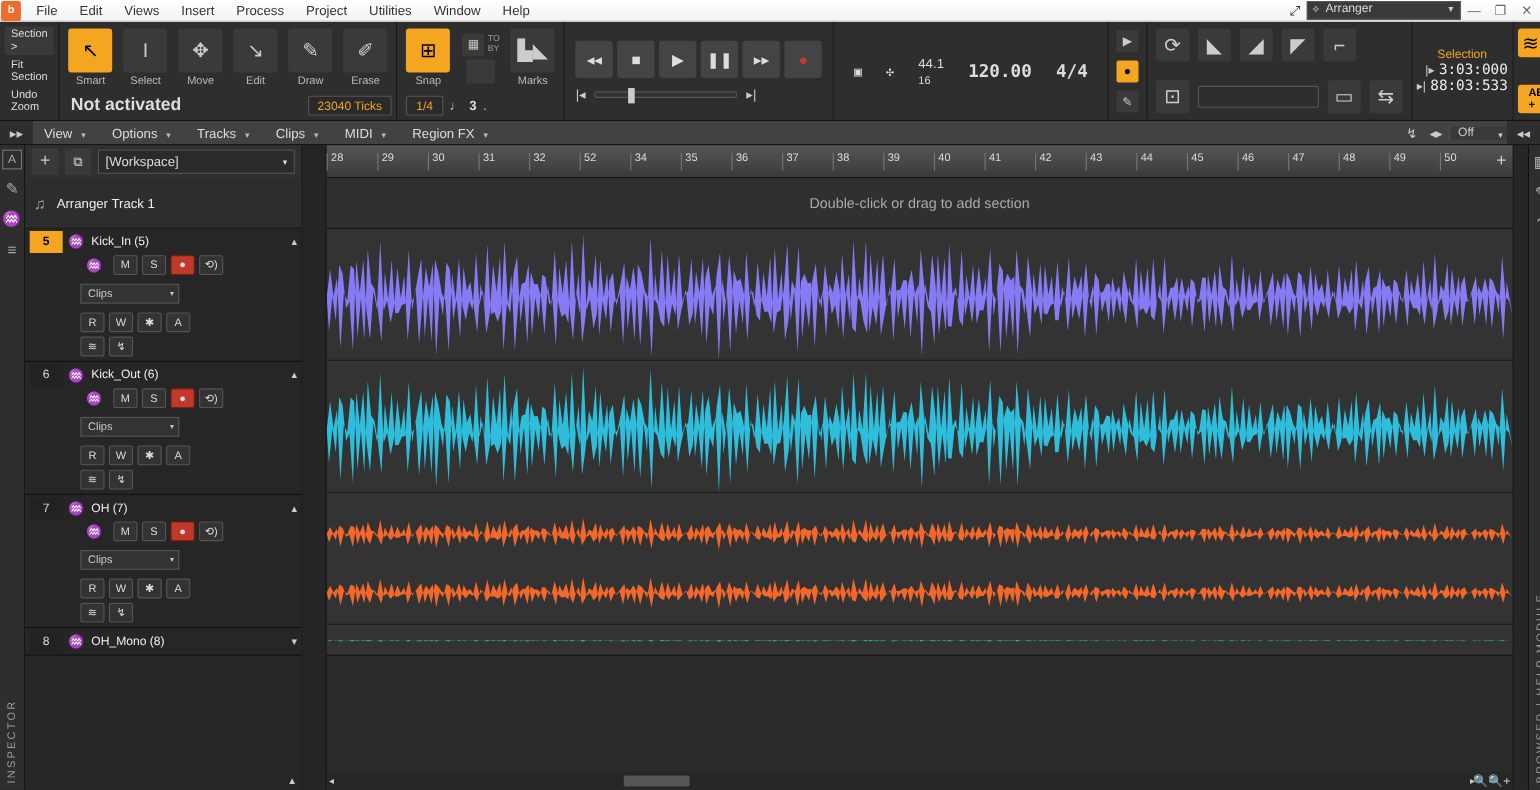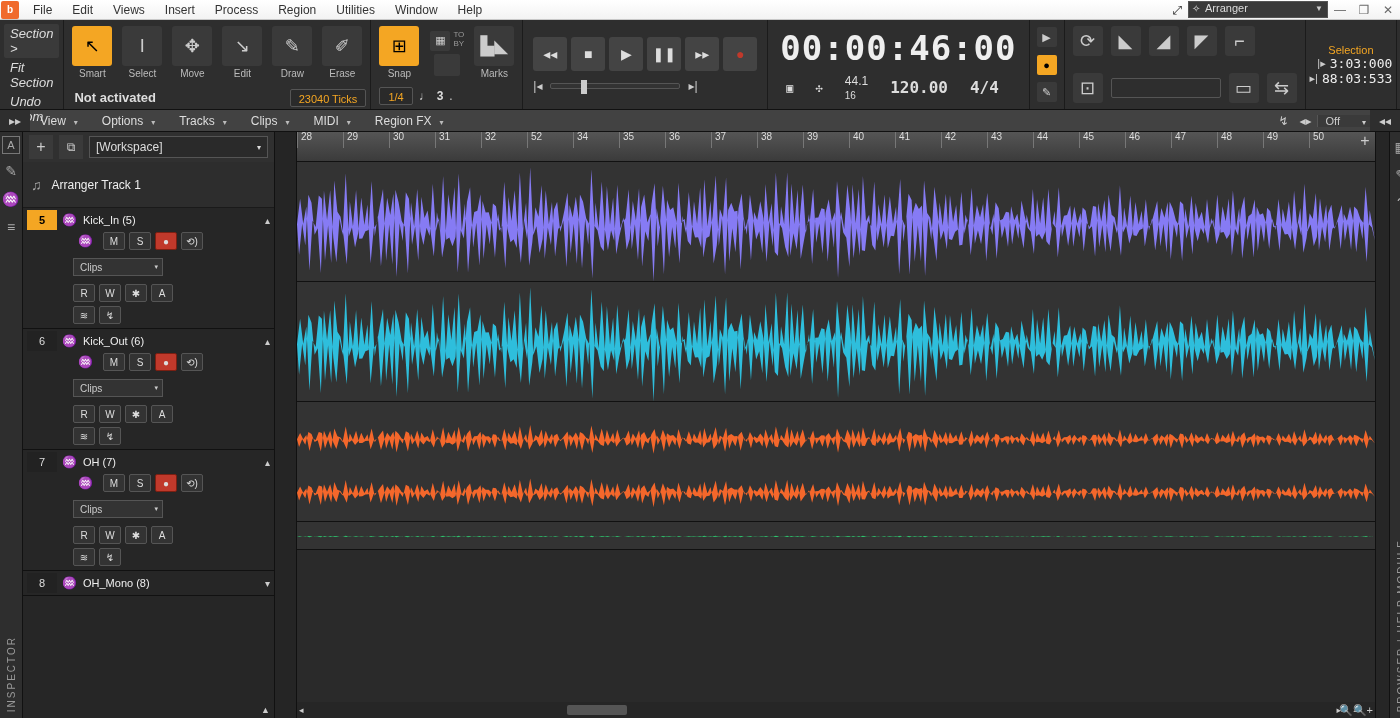--- a/index.html
+++ b/index.html
@@ -19,22 +19,22 @@
 
 
 .toolbar { display: flex; align-items: stretch; height: 90px; background: #2e2e2e; border-bottom: 1px solid #111; }
 .tb-section { display: flex; flex-direction: column; justify-content: space-between; padding: 4px 4px; border-right: 1px solid #1b1b1b; }
 .tb-section.noborder { border-right: none; }
 .tb-row { display: flex; align-items: center; gap: 2px; }
 .tb-cell { display:flex; flex-direction:column; align-items:center; justify-content:center; padding:2px 4px;}
 .tool-btn { width: 40px; height: 40px; background: #3a3a3a; border-radius: 3px; display:flex; align-items:center; justify-content:center; font-size:18px;}
 .tool-btn.active { background:#f4a623; color:#000; }
 .tool-label { font-size: 10px; color:#bbb; margin-top:2px; text-align:center;}
-.small-text { font-size:13px; color:#ddd; padding:2px 6px;font-style:italic; }
-.sub-text  { font-size:13px; color:#ddd; padding:2px 6px; font-weight:bold;}
+.small-text { font-size:10px; color:#ddd; padding:2px 6px; }
+.sub-text  { font-size:16px; color:#ddd; padding:2px 6px; font-weight:bold;}
 .pill { background:#2a2a2a; border:1px solid #555; padding:0 8px; height:18px; line-height:18px; font-size:11px; color:#f4a623; border-radius:2px;}
 .ov-box { width:50px; border:1px solid #555; border-radius:2px;}
 .tb-mini { width:20px; height:20px; display:flex; align-items:center; justify-content:center; background:#3a3a3a; margin:1px; border-radius:2px; font-size:11px;}
 .transport-btn { width:34px; height:34px; display:flex; align-items:center; justify-content:center; background:#444; border-radius:3px; font-size:14px; color:#ddd;}
 .rec-btn { color:#c0392b; }
 .timecode { font-family:"Consolas",monospace; font-size:34px; font-weight:600; color:#eee; letter-spacing:1px; }
 .metrics .cell { padding:0 6px; font-size:12px; color:#ddd; font-family:"Consolas",monospace;}
 .metrics .num  { font-size:16px; font-weight:bold; }
 .grp-slider { width:130px; height:6px; background:#333; border:1px solid #555; position:relative; border-radius:2px;}
 .grp-slider .thumb { position:absolute; left:30px; top:-4px; width:6px; height:14px; background:#ccc; }
@@ -77,21 +77,21 @@
 .track .kbtn { min-width:22px; height:18px; background:#333; border:1px solid #555; display:flex; align-items:center; justify-content:center; font-size:10px; color:#ddd; border-radius:2px;}
 .track .kbtn.rec { background:#c0392b; border-color:#7b1f12;}
 .track .clips-sel { min-width:90px; height:18px; background:#333; border:1px solid #555; display:flex; align-items:center; padding:0 6px; font-size:10px; position:relative;}
 .track .clips-sel::after { content:"▾"; position:absolute; right:4px; font-size:7px;}
 .track .foot { display:flex; gap:4px; padding:2px 4px 2px 50px;}
 
 
 .levelstrip { width:22px; background:#252525; border-right:1px solid #111; position:relative;}
 
 .timeline { flex:1; display:flex; flex-direction:column; background:#2a2a2a; position:relative;}
-.ruler { height:30px; display:flex; align-items:flex-start; background:linear-gradient(#555,#3b3b3b); border-bottom:1px solid #111; font-size:10px; color:#ddd;}
+.ruler { height:30px; display:flex; align-items:center; background:linear-gradient(#555,#3b3b3b); border-bottom:1px solid #111; font-size:10px; color:#ddd;}
 .ruler span { width:46px; border-left:1px solid #777; padding-left:3px; height:16px; line-height:10px; }
 .arranger-slot { height:46px; background:#303030; border-bottom:1px solid #111; display:flex; align-items:center; justify-content:center; color:#aaa; font-size:13px;}
 .lanes { flex:1; position:relative; overflow:hidden; }
 .lane { position:relative; border-bottom:1px solid #111; background:#2b2b2b; }
 .lane .fill { position:absolute; inset:0; background:#333; }
 svg.wave { position:absolute; inset:0; }
 .h-scroll { height:16px; background:#262626; display:flex; align-items:center; position:relative;}
 .h-scroll .thumb { position:absolute; left:270px; width:60px; height:10px; background:#555; border-radius:2px;}
 .multidock { height:22px; background:#383838; display:flex; align-items:center; padding-left:12px; font-size:11px; font-weight:bold; letter-spacing:1px; color:#bbb; border-top:1px solid #111;}
 
@@ -105,21 +105,21 @@
 <body>
 
 <div class="menubar">
   <div class="app-icon">b</div>
   <div id="menubar-items" style="display: inline-flex;">
       <button class="menubar-item">File</button>
       <button class="menubar-item">Edit</button>
       <button class="menubar-item">Views</button>
       <button class="menubar-item">Insert</button>
       <button class="menubar-item">Process</button>
-      <button class="menubar-item">Region</button>
+      <button class="menubar-item">Project</button>
       <button class="menubar-item">Utilities</button>
       <button class="menubar-item">Window</button>
       <button class="menubar-item">Help</button>
     </div>
   <div class="spacer"></div>
   <div class="max-icon">⤢</div>
   <div class="workspace-select">
     <span>Arranger</span>
   </div>
   <button class="win-btn">—</button>
@@ -209,21 +209,20 @@
     <div class="tb-row" style="gap:8px;align-items:center;">
       <span style="color:#ccc;">|◂</span>
       <div class="grp-slider">
           <div class="thumb"></div>
         </div>
       <span style="color:#ccc;">▸|</span>
     </div>
   </div>
 
   <div class="tb-section" style="justify-content:center;gap:6px; padding:4px 12px;">
-    <div class="timecode">00:00:46:00</div>
     <div class="tb-row metrics" style="gap:10px;">
       <span class="cell">▣</span>
       <span class="cell">✣</span>
       <span class="cell"><span>44.1</span><br><span style="font-size:10px;">16</span></span>
       <span class="cell num">120.00</span>
       <span class="cell num">4/4</span>
     </div>
   </div>
 
   <div class="tb-section" style="padding:6px 6px; gap:4px;">
@@ -431,20 +430,23 @@
             <span>43</span>
             <span>44</span>
             <span>45</span>
             <span>46</span>
             <span>47</span>
             <span>48</span>
             <span>49</span>
             <span>50</span>
             <div style="margin-left: auto; width: 20px; text-align: center; color: rgb(204, 204, 204); font-size: 16px;">+</div>
           </div>
+        <div class="arranger-slot">
+          <span>Double-click or drag to add section</span>
+        </div>
         <div class="lanes" id="lanes">
             <div class="lane" style="height: 120px;">
               <div class="fill"></div>
               <svg class="wave" viewBox="0 0 1040 120" preserveAspectRatio="none">
                 <path d="M0 60 L0 60 L3 35.55783412457947 L6 59.521366331966576 L9 43.03990006344483 L12 104.9546006670817 L15 56.7124903504442 L18 62.67142062625864 L21 32.24134480960013 L24 35.49924568560533 L27 95.36391945779556 L30 61.06787538429046 L33 97.42715150390967 L36 17.966972389340164 L39 47.9983202376232 L42 52.90945659619887 L45 72.1093091748609 L48 98.77310481183883 L51 37.8556973280225 L54 61.96263804471006 L57 27.094405485455432 L60 74.08180297005886 L63 73.81391866841292 L66 66.82715064697432 L69 65.68332333844819 L72 18.226481486358182 L75 71.56327284698645 L78 51.876505054020136 L81 100.8080933636853 L84 63.43267172485219 L87 34.457091500663545 L90 51.080553793571355 L93 30.667956287238333 L96 110.89838695212262 L99 59.171333524154676 L102 76.26334495511287 L105 29.281888367888584 L108 35.577746215454695 L111 79.85465252810289 L114 62.179576607667755 L117 95.19133996824615 L120 33.44439408143525 L123 54.11797157683077 L126 46.733821769978604 L129 68.04592275645747 L132 91.20326433904638 L135 48.14198588562299 L138 66.53534496748247 L141 13.575341260211118 L144 75.0774591836551 L147 72.93939255848997 L150 81.25443003317585 L153 72.33739355814473 L156 11.109763692728905 L159 66.4170856675186 L162 40.282690337223784 L165 106.82852572761466 L168 66.05883632234926 L171 48.260118312815315 L174 46.95978291369082 L177 31.13311304263177 L180 93.5114876238761 L183 60.26698287431469 L186 79.49209947167016 L189 40.077411297173235 L192 42.643987673773495 L195 66.31133964928321 L198 61.72005680476752 L201 102.58050378324273 L204 33.76096937452246 L207 56.963875110748525 L210 27.274921463980363 L213 69.01371073739233 L216 97.5573979689485 L219 56.499541060540594 L222 74.24870580265429 L225 4.964262372092968 L228 70.64693368754475 L231 61.99914183042235 L234 87.76033325522302 L237 74.3378975912354 L240 27.208273827211812 L243 60.117075715362205 L246 38.61868675837122 L249 91.13243271953138 L252 64.75132008103627 L255 61.148857909753055 L258 46.44827204966025 L261 29.415823553634922 L264 88.20585735883792 L267 59.65567881523062 L270 98.18581505838398 L273 31.41562759779087 L276 38.452431565813626 L279 54.36141200333029 L282 59.965668884005545 L285 112.35777219807943 L288 39.33255175274506 L291 64.241204663109 L294 18.701516537065125 L297 64.94973679657883 L300 85.06093996160841 L303 65.78926652863666 L306 75.93418078568513 L309 21.845412270042303 L312 63.86779722834655 L315 53.42991965338398 L318 84.59416522557922 L321 74.3789206947851 L324 37.53301515582844 L327 56.41344741546936 L330 25.25582915021559 L333 100.945735337511 L336 66.73966994638234 L339 76.13904352139829 L342 40.7373327449573 L345 20.53283692028765 L348 81.59403569652545 L351 56.93880197479819 L354 108.27160386611621 L357 36.43023349601839 L360 46.237409738921706 L363 43.75463798346564 L366 57.17019663671077 L369 97.66848539513714 L372 51.794188320157104 L375 68.57717519573175 L378 28.97750088563589 L381 61.11742010775569 L384 72.91892132101034 L387 72.52155530167187 L390 82.83760795124368 L393 16.661793697467807 L396 62.04667250601476 L399 37.417349123635425 L402 97.81281997574445 L405 80.49320962886908 L408 45.412492201014125 L411 53.489895363352325 L414 14.894587519081213 L417 96.08873022721735 L420 63.86922850782798 L423 87.07673489436878 L426 44.683346617049324 L429 30.490468814875996 L432 66.6379183556729 L435 54.8245838449933 L438 94.95940530520835 L441 48.12105931423703 L444 55.89441952345662 L447 37.75547355278755 L450 54.062975180285285 L453 96.50989144083306 L456 57.18638332598915 L459 81.21162615876922 L462 10.16968432920251 L465 58.54589631429673 L468 63.87734525356421 L471 81.91610781922209 L474 91.58718066937539 L477 20.833036445385595 L480 60.12168742319529 L483 26.832105453174016 L486 93.59990531046283 L489 76.35309215797346 L492 60.173142266579134 L495 55.038772026342386 L498 25.98716450134674 L501 77.95106514734181 L504 59.4183843439792 L507 88.47994764360188 L510 49.0755961340281 L513 35.84788550604358 L516 56.922289083826854 L519 48.584923085583334 L522 111.75659200493462 L525 47.96388204422829 L528 64.99559409705937 L531 22.05073650097961 L534 48.871765950556124 L537 92.89671005455153 L540 63.881666511526376 L543 90.52772143238427 L546 13.480774738238516 L549 57.13280862036712 L552 50.984566805958536 L555 80.12357011346654 L558 85.352124749782 L561 40.62960017766663 L564 60.01279466485543 L567 31.412860291449533 L570 83.11840956393173 L573 71.25234879632174 L576 71.7457880759233 L579 55.89143095856315 L582 16.47671332458237 L585 76.83607580266164 L588 52.544743374379095 L591 108.74765401382457 L594 49.578228539463616 L597 39.22060329591265 L600 45.443997744920736 L603 41.93389412850999 L606 110.0796974742077 L609 53.93118481401076 L612 75.22178325406787 L615 23.836633449200647 L618 49.100247226155 L621 74.96308165239715 L624 66.17459310791159 L627 84.48041607123453 L630 31.949989011356028 L633 57.88599315158846 L636 41.43373359323358 L639 80.52334219413036 L642 79.88716567608162 L645 50.70191744072675 L648 61.20974244309888 L651 24.938556187496076 L654 78.86221766005617 L657 65.82176805499552 L660 79.28920440788843 L663 58.80229366557228 L666 29.60415906959854 L669 65.16016474397362 L672 49.81804924026724 L675 93.48640842508033 L678 56.40741386185008 L681 55.11308881998092 L684 47.93374669290115 L687 48.83330286308065 L690 79.52053094259495 L693 59.209223903289285 L696 74.06021954901367 L699 37.03378365455179 L702 51.86508424544155 L705 63.33958432359751 L708 67.35908558800348 L711 88.71430469802391 L714 35.97093729643963 L717 59.446795251955365 L720 33.964955655365 L723 76.4132497110354 L726 80.48145932093078 L729 59.21446441622303 L732 63.53824083248155 L735 24.44607805138599 L738 72.4087329567322 L741 59.66986345169786 L744 80.962089000643 L747 61.02426647456807 L750 42.8230897917157 L753 59.22645427282706 L756 49.306307837154925 L759 86.35299039637131 L762 58.760895718795304 L765 62.69390996821265 L768 42.54936518389808 L771 43.070651466451224 L774 82.31632975162933 L777 60.809640704419856 L780 87.1020319670866 L783 31.39206359279497 L786 50.99041111876235 L789 53.46155242229283 L792 68.25770663883553 L795 90.35708913542432 L798 43.8774077485895 L801 62.13100407406663 L804 32.29080962217529 L807 70.76188821702985 L810 71.48418824050314 L813 65.54135710605924 L816 64.19821216550034 L819 35.86104304263108 L822 66.04373396463765 L825 54.183132216426145 L828 85.43565470745186 L831 63.29586251761701 L834 44.327833067771245 L837 53.74418111432092 L840 38.82420105221594 L843 94.38495288560986 L846 60.03852755586203 L849 73.09083619879232 L852 37.98836068633911 L855 40.78800254496059 L858 73.99476834698491 L861 61.3726726116114 L864 89.19928772673545 L867 39.227845614942964 L870 55.12278548089712 L873 47.9688951063835 L876 64.89503988800024 L879 78.5762988314206 L882 53.9450444234773 L885 64.58867796558633 L888 31.467318536830376 L891 68.2612997021244 L894 67.54729148970887 L897 74.37694689075778 L900 69.49449291643319 L903 27.406036142373466 L906 63.59680891930719 L909 44.72351505853068 L912 93.46673722255315 L915 65.52029808029023 L918 52.37356232707161 L921 50.049069519959865 L924 36.172182101184546 L927 85.97576870307496 L930 60.37237950322819 L933 77.44195799479449 L936 44.096299329740106 L939 47.56085607748185 L942 62.87954041862725 L945 60.486550548736034 L948 85.81390321624926 L951 45.07834135325695 L954 58.554183917205734 L957 38.41856424632779 L960 64.63569187253783 L963 84.68309462803266 L966 58.64394699456255 L969 71.11998287757753 L972 21.095660346613677 L975 66.48087715992278 L978 60.37394427578884 L981 81.12645422568932 L984 72.31124385357707 L987 35.02466202738435 L990 59.69776141644809 L993 41.23390100715642 L996 85.6842033868727 L999 64.4370207066886 L1002 61.69835400371036 L1005 52.462409064106424 L1008 41.59808348405144 L1011 75.862649138857 L1014 59.57521827094373 L1017 84.68739006775508 L1020 42.87142098252508 L1023 45.97316058551742 L1026 55.11102097678197 L1029 58.88810525767831 L1032 96.57475831543172 L1035 46.6684809902832 L1038 63.99925469855654 L1040 75.70527186515052 L1037 63.12311195439124 L1034 59.91381886683884 L1031 23.803070068104844 L1028 74.61449713684436 L1025 57.600315786542986 L1022 87.16649387301524 L1019 56.59406967062094 L1016 43.09587842116795 L1013 56.710405106529514 L1010 50.04646099051909 L1007 84.2315262590403 L1004 57.22032861075969 L1001 64.57640984842747 L998 41.307046669194804 L995 49.114915341274965 L992 77.54379892658417 L989 62.46167524193368 L986 85.12664102858835 L983 29.962615056551172 L980 55.011532033291324 L977 49.380023402895816 L974 73.51961988686224 L971 87.62810126603048 L968 44.37055793097977 L965 61.90951185280374 L962 27.773016437685698 L959 75.99039091208662 L956 69.53159680460223 L953 70.00898272981622 L950 61.71347793754434 L947 35.73020870730657 L944 65.5107962901244 L941 54.43263603584432 L938 83.92836845345586 L935 59.03461631008936 L932 49.5637860428944 L929 51.0085199866468 L926 43.27947614784222 L923 92.22631403067751 L920 58.35922479480988 L917 75.49961299599349 L914 33.19301376357307 L911 45.50196722809977 L908 71.03521919704734 L905 64.37625841891891 L902 90.51898057973128 L899 35.22397519210756 L896 57.1858498824668 L893 42.766669759560116 L890 70.05996461672198 L887 79.29507420266816 L884 55.23494326026828 L881 63.108033524800675 L878 35.775895981781915 L875 69.45586734728774 L872 63.624346265759684 L869 76.39085756336681 L866 64.32175051091095 L863 32.438236071335695 L860 62.5091996902729 L857 45.103099677903366 L854 95.76943221130368 L851 60.94331686459561 L848 56.409331695884184 L845 45.07088198777237 L842 38.38005633080918 L839 87.29739425398625 L836 59.85506424274362 L833 81.56052278775775 L830 37.74038159052277 L827 49.15327289989411 L824 60.55301747483144 L821 63.16073272238473 L818 81.41404930344929 L815 47.01898250849065 L812 60.20212158049645 L809 38.60123790097583 L806 68.40807327108648 L803 78.54869325540768 L800 61.6314925364186 L797 68.11414962200341 L794 22.362980127715154 L791 68.97585239250763 L788 57.148243823891676 L785 86.25985493300769 L782 67.6295228384201 L779 36.65002560119797 L776 57.72544954312042 L773 39.83558428379976 L770 91.20641994637771 L767 61.885852282871895 L764 65.1884502543179 L761 47.145981087917 L758 43.830827910623505 L755 72.67261447992564 L752 60.010946306210734 L749 81.83881981835698 L746 42.08517397428115 L743 51.17801645860327 L740 51.92172648706461 L737 63.116488946963486 L734 92.070816127902 L731 47.203573991239544 L728 64.92733007981933 L725 25.77422504837935 L722 67.5146824579317 L719 75.11954507937766 L716 69.40769652260627 L713 72.05779127871396 L710 25.951676157895797 L707 64.31325194315184 L704 50.56065853282193 L701 83.40997300024755 L698 67.00151372765426 L695 49.89666707705926 L692 56.27885198352252 L689 42.62120549015486 L686 82.03037381671683 L683 61.69256165947252 L680 73.40340340104761 L677 44.64310100590669 L674 38.78818264087411 L671 70.49890137644256 L668 58.86398756622725 L665 95.64854492939347 L662 40.52015726701025 L659 53.667297832691204 L656 41.56768643243194 L653 61.30525753962635 L650 89.940313407973 L647 54.484730448874885 L644 69.2883721311715 L641 28.604759469368275 L638 64.98577670130673 L635 67.24630610251654 L632 75.21994300813611 L629 74.17594344127293 L626 30.571325729794623 L623 61.4815441392751 L620 38.738924220220625 L617 95.48193134336253 L614 72.52447905490348 L611 53.78537398939594 L608 49.197963411816204 L605 17.75730644800049 L602 95.93573073910218 L599 61.086555805017404 L596 96.31660974275428 L593 36.57394238111098 L590 30.747920696919884 L587 62.197492430432135 L584 55.38328653824619 L581 108.26331442473295 L578 42.82896098224394 L575 59.78079105451519 L572 33.03376890493197 L569 58.80563018836875 L566 82.57839840343775 L563 60.662703382851994 L560 76.46331277057737 L557 18.73305369888935 L554 62.0759228752127 L551 56.92450099235969 L548 85.9491450954141 L545 85.17660490529416 L542 26.034333108893193 L539 59.00428173679072 L536 21.55931527001499 L533 101.2311004531253 L530 73.06074919614643 L527 67.9216205260269 L524 48.57796601716812 L521 18.254066558082947 L518 82.71487572673915 L515 57.48363980038515 L512 96.24479247408746 L509 45.66103667535697 L506 44.579845983017144 L503 53.536503565097256 L500 53.84502102241518 L497 98.3368649896688 L494 50.105440768843515 L491 68.23028874381768 L488 21.615924955142063 L485 55.169022023721126 L482 84.42930341993562 L479 68.6439818596726 L476 90.4443436468463 L473 9.817637042194576 L470 60.03215645231457 L467 42.62711988622999 L464 90.66671235081583 L461 86.73014413503803 L458 39.71787372413647 L455 58.17446294906621 L452 21.238178345564393 L449 87.95575776262652 L446 66.74806086248208 L443 74.83534915149379 L440 53.6641898184684 L437 31.330349455459757 L434 70.25859129300336 L431 53.229467190167554 L428 103.68294302557835 L425 47.09633373326411 L422 47.73583366020558 L419 39.38699763579608 L416 46.26130849162345 L413 108.22866848051797 L410 54.2650090101511 L407 80.9519815619241 L404 12.799263543794716 L401 52.32145215181204 L398 71.74938001428515 L395 73.2581325571553 L392 92.04383549112677 L389 24.539815560293896 L386 59.46680408401768 L383 37.88242743292871 L380 80.6493538598437 L377 76.13378625788698 L374 54.73213740548935 L371 59.16719794844336 L368 19.921588294088863 L365 83.53202887307202 L362 62.764098697528745 L359 91.6578523094031 L356 52.9108408475602 L353 22.919592030940528 L350 62.91070805169331 L347 44.46969190289127 L344 115.57441335896753 L341 50.48588001643463 L338 58.41394982148204 L335 31.343960187856293 L332 43.30555486733815 L329 94.66218564621131 L326 60.057582435082004 L323 84.26523137832447 L320 26.232822013772278 L317 54.193615902198026 L314 58.58207833340539 L311 71.62862758629453 L308 88.95453128607882 L305 34.550981351327394 L302 60.49485670722109 L299 23.13232046293429 L296 86.02729875601185 L293 81.43630482729412 L290 66.04536256477056 L287 61.433653890008934 L284 7.079142208200629 L281 79.7637697892486 L278 55.09238115514612 L275 102.71485154954601 L272 56.48613209161725 L269 33.572468061971506 L266 53.651537667547416 L263 41.55526561836312 L260 101.44078443543046 L257 56.45840491338665 L254 67.44370391410501 L251 38.399648375419616 L248 45.92290603489914 L245 80.19638092365507 L242 63.114593021289664 L239 93.6055223894572 L236 22.097448114243868 L233 52.933139228306636 L230 43.72369509741317 L227 77.57347990043597 L224 100.0954511876131 L221 39.240941085665085 L218 63.80090856957247 L215 10.078013254484112 L212 82.85831731640248 L209 74.51173270857007 L206 77.43170201356216 L203 64.46492467048151 L200 19.106194273011226 L197 68.31547158123183 L194 49.83671673792293 L191 92.31075698617991 L188 59.98394701887186 L185 48.513767802652836 L182 48.67563948971295 L179 37.56037076965914 L176 100.21886590957375 L173 58.57399409717084 L170 82.51216768025509 L167 24.29814139212794 L164 38.648914987813626 L161 73.81329340745603 L158 65.75917934655453 L155 106.7529009823385 L152 24.23556067719941 L149 55.846961833597945 L146 31.16642734317891 L143 74.74539911250007 L140 92.11435453990124 L137 53.386409152913316 L134 66.52560677432811 L131 21.070956972836008 L128 71.36904941508264 L125 63.50970493914645 L122 80.17782619803862 L119 66.74578824384827 L116 26.148915242829624 L113 62.246352407730534 L110 38.7817737913256 L107 107.3559539690556 L104 62.682636304459436 L101 56.75764608504859 L98 38.922061903032144 L95 26.832831615585818 L92 98.93940292235723 L89 59.957139044011186 L86 95.22602376397018 L83 26.06325883349738 L80 41.89511216854618 L77 59.27523771112003 L74 64.39758802588067 L71 97.90217493162925 L68 40.91047486175833 L65 60.814478752947004 L62 34.21522179446123 L59 68.76062781383999 L56 82.392343596688 L53 63.19102927695867 L50 71.94940662496838 L47 10.769893876770347 L44 70.46272804891451 L41 54.536022218042426 L38 96.90518976752978 L35 72.74916994128127 L32 27.358967477356536 L29 56.046507308517356 L26 27.41678457962292 L23 107.3869125587184 L20 63.873901717036205 L17 70.17537857147269 L14 39.37031892630531 L11 31.49655457860921 L8 80.61687623261689 L5 59.68187629439348 L2 89.5315139399279 Z" fill="#8b80ff" opacity="0.95"></path>
               </svg>
             </div>
             <div class="lane" style="height: 120px;">
               <div class="fill"></div>
               <svg class="wave" viewBox="0 0 1040 120" preserveAspectRatio="none">

